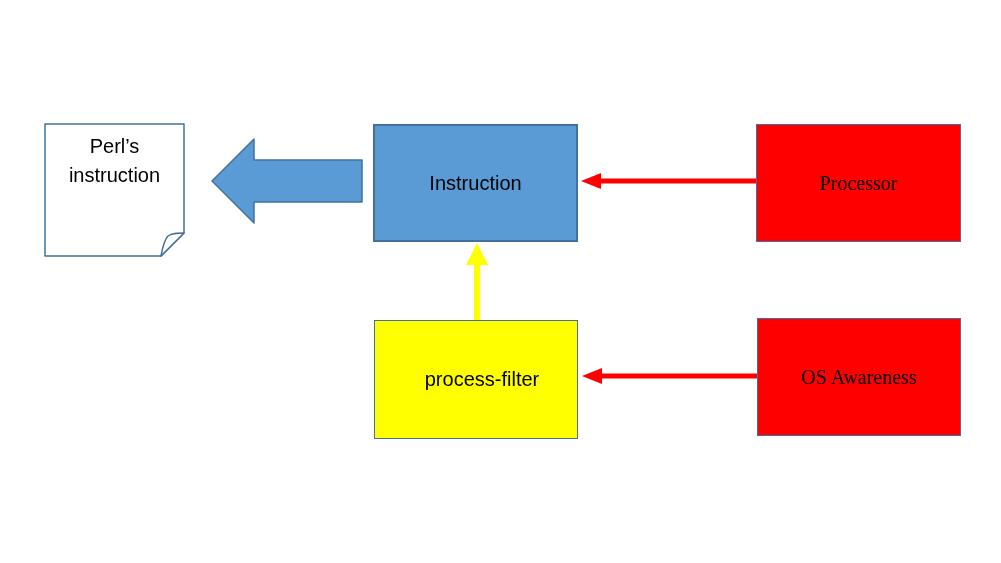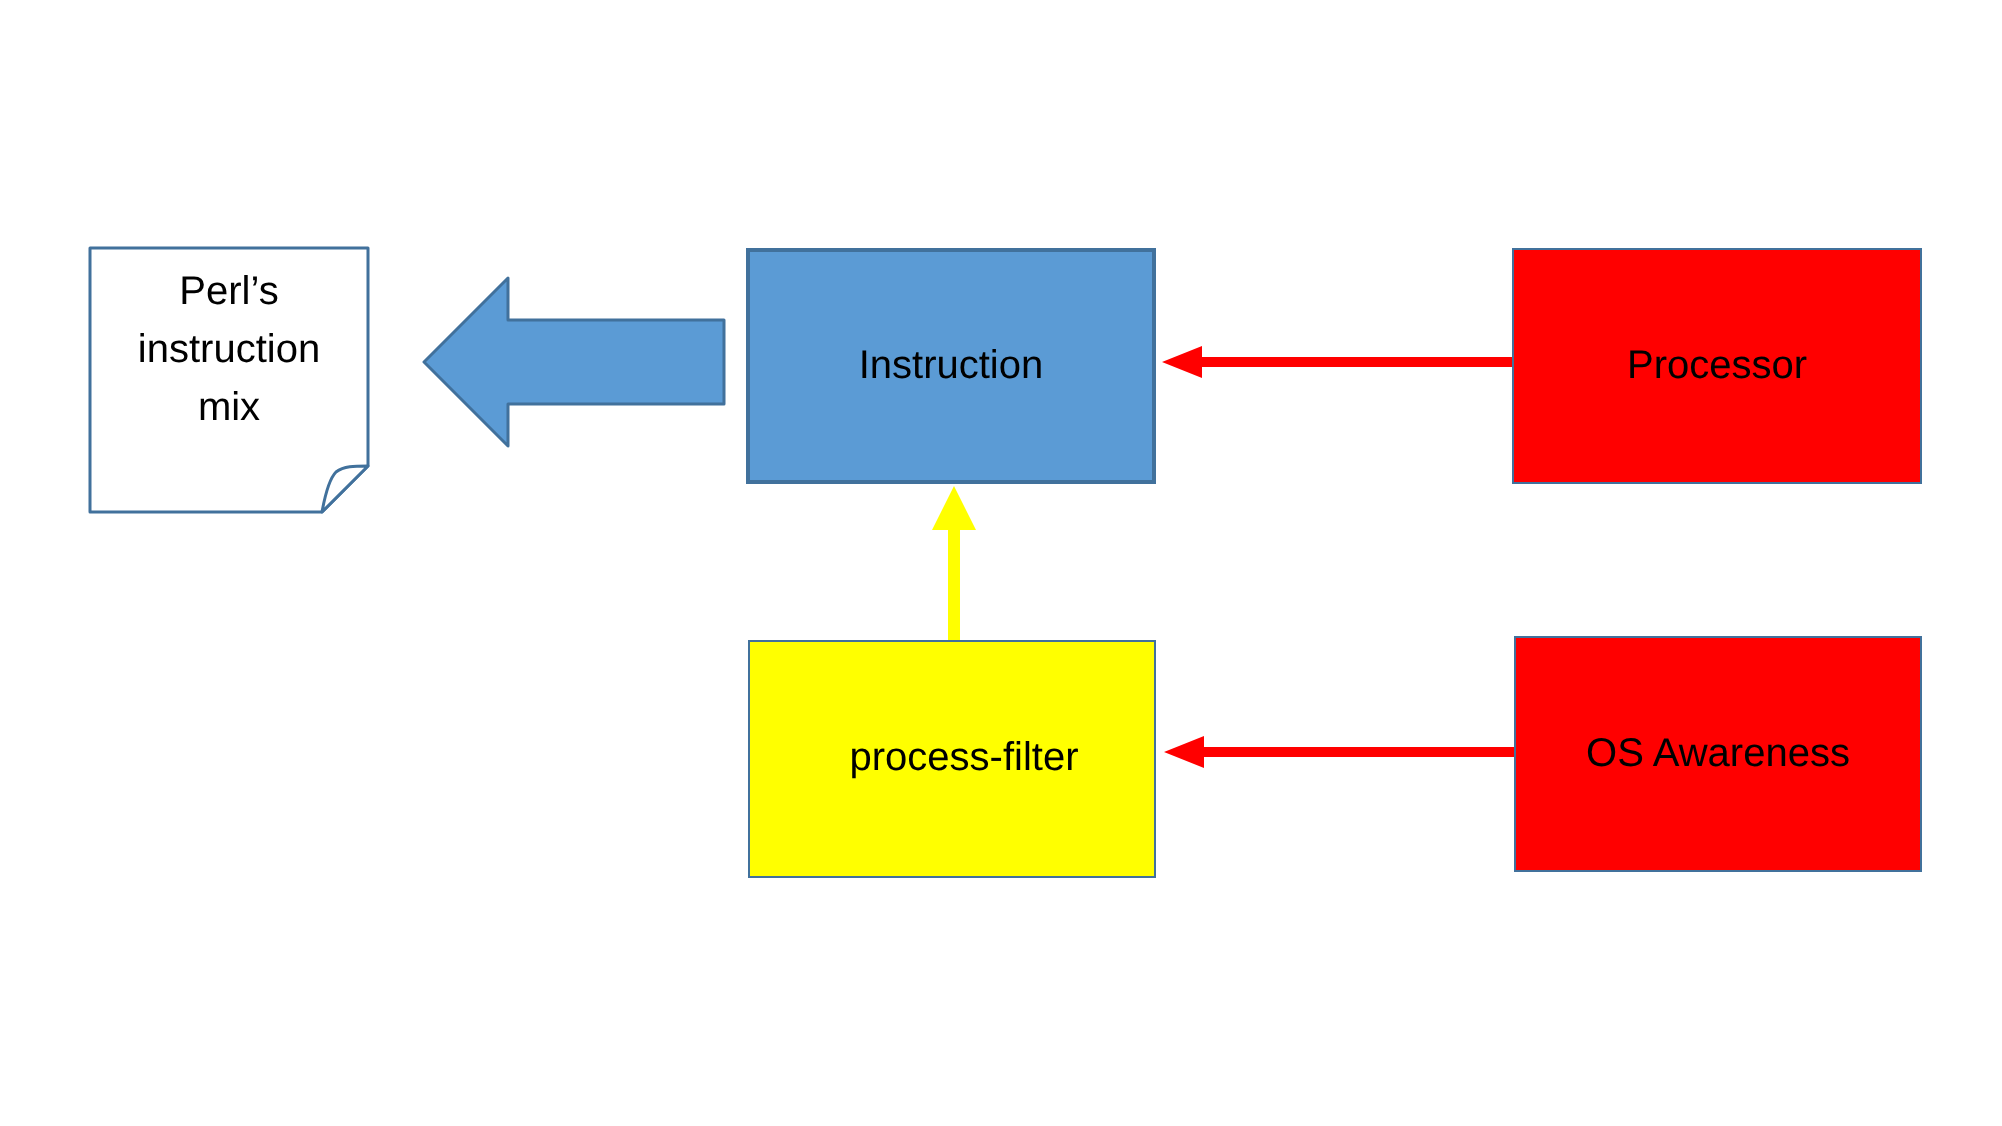--- a/index.html
+++ b/index.html
@@ -27,20 +27,21 @@
     line-height: 29px;
     box-sizing: border-box;
   }
   .box-blue {
     background: var(--box-blue, #5b9bd5);
     border: 2px solid var(--outline, #41719c);
   }
   .box-red {
     background: var(--box-red, #ff0000);
     border: 1.5px solid var(--outline, #41719c);
+    font-family: Liberation Serif, serif;
   }
   .box-yellow {
     background: var(--box-yellow, #ffff00);
     border: 1.5px solid var(--outline, #41719c);
   }
   .note {
     position: absolute;
     left: 44px;
     top: 123px;
     width: 141px;
@@ -70,21 +71,20 @@
 <div id="canvas">
 
   <div class="note">
     <svg width="141" height="134" viewBox="0 0 141 134">
       <path d="M1,1 H140 V110 L117,133 H1 Z" fill="#ffffff" stroke-width="1.5" stroke-linejoin="round" stroke="#41719c"></path>
       <path d="M140,110 L117,133 C119,122 121,116 124,113 C128,110 133,110 140,110 Z" fill="#ffffff" stroke-width="1.5" stroke-linejoin="round" stroke="#41719c"></path>
     </svg>
     <div class="note-text">
       <div>Perl’s</div>
       <div>instruction</div>
-      <div>mix</div>
     </div>
   </div>
 
   <svg class="abs" style="left:208px; top:135px;" width="156" height="92" viewBox="0 0 156 92">
     <polygon points="4,46 46,4 46,25 154,25 154,67 46,67 46,88" stroke="#41719c" stroke-width="1.5" stroke-linejoin="round" fill="#5b9bd5"></polygon>
   </svg>
 
   <div class="box box-blue" style="left:373px; top:124px; width:205px; height:118px;">
     <div>
       <div>Instruction</div>

